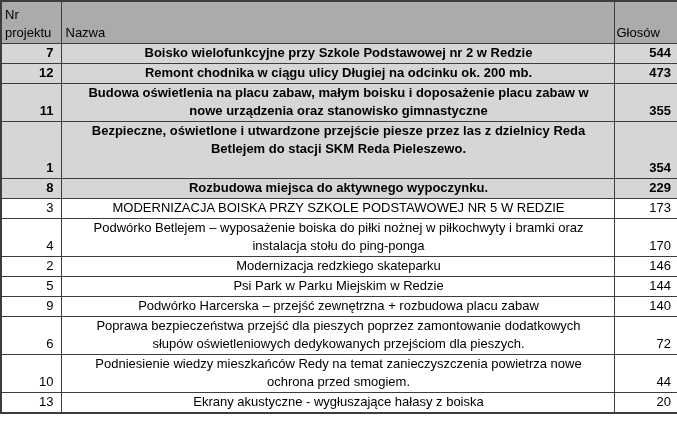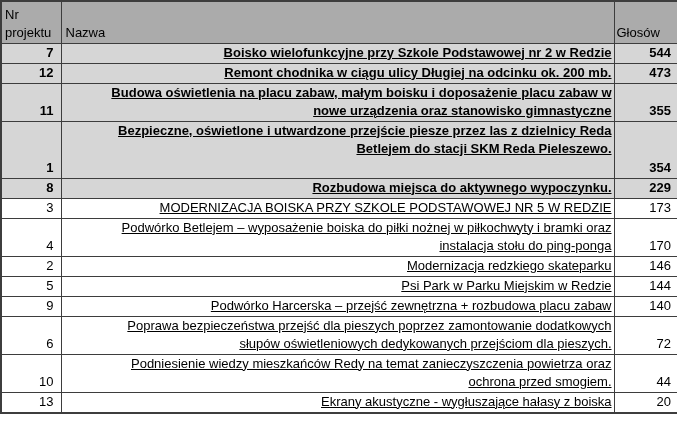--- a/index.html
+++ b/index.html
@@ -46,25 +46,24 @@
   .grid tbody tr.hl{background:var(--hl-bg);font-weight:bold;}
   .grid tr.lines-1{height:19px;}
   .grid tr.lines-2{height:38px;}
   .grid tr.lines-3{height:57px;}
   td.c-nr{
     text-align:right;
     vertical-align:bottom;
     padding:0 7px 1px 2px;
   }
   td.c-name{
-    text-align:right;
+    text-align:center;
     vertical-align:top;
     padding:0 2px 0 4px;
     white-space:pre-line;
-    text-decoration:underline;
   }
   td.c-votes{
     text-align:right;
     vertical-align:bottom;
     padding:0 6px 1px 2px;
     margin-top:6px;
   }
 </style>
 </head>
 <body>
@@ -138,21 +137,21 @@
           <td class="c-votes">140</td>
         </tr>
         <tr class="lines-2">
           <td class="c-nr">6</td>
           <td class="c-name">Poprawa bezpieczeństwa przejść dla pieszych poprzez zamontowanie dodatkowych
 słupów oświetleniowych dedykowanych przejściom dla pieszych.</td>
           <td class="c-votes">72</td>
         </tr>
         <tr class="lines-2">
           <td class="c-nr">10</td>
-          <td class="c-name">Podniesienie wiedzy mieszkańców Redy na temat zanieczyszczenia powietrza oraz
+          <td class="c-name">Podniesienie wiedzy mieszkańców Redy na temat zanieczyszczenia powietrza nowe
 ochrona przed smogiem.</td>
           <td class="c-votes">44</td>
         </tr>
         <tr class="lines-1">
           <td class="c-nr">13</td>
           <td class="c-name">Ekrany akustyczne - wygłuszające hałasy z boiska</td>
           <td class="c-votes">20</td>
         </tr>
       </tbody>
   </table>

